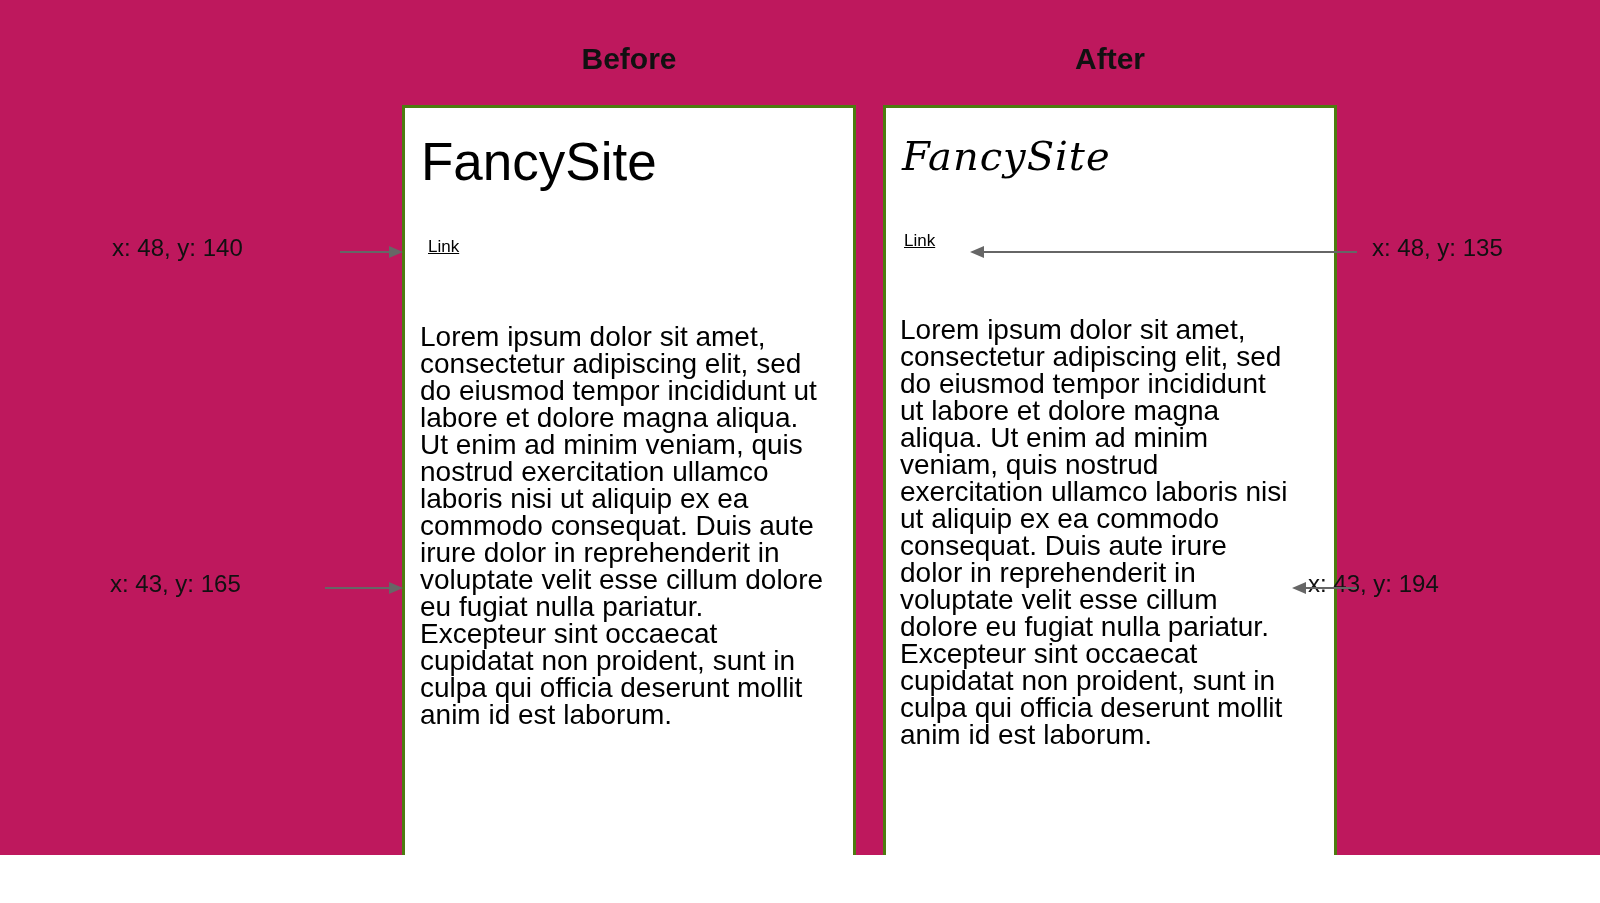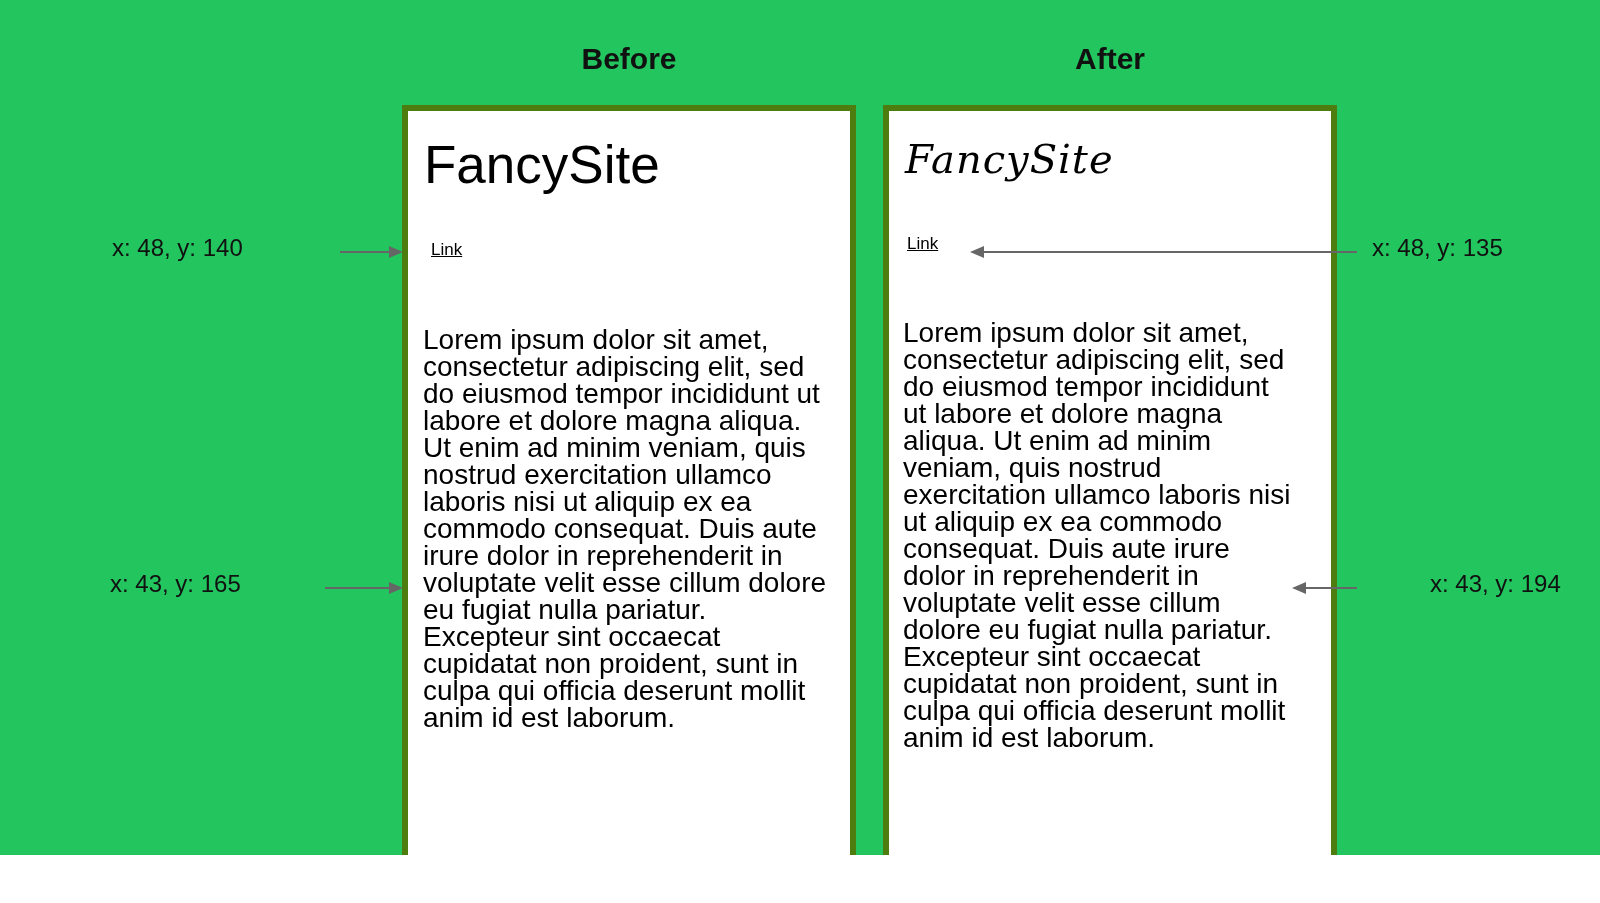--- a/index.html
+++ b/index.html
@@ -1,37 +1,37 @@
 <!DOCTYPE html>
 <html><head>
 <meta charset="utf-8">
 <style>
   html,body{margin:0;padding:0;background:#ffffff;}
   .canvas{
     position:relative;
     width:1600px;height:855px;
-    background:#22c55e;
+    background:#be185d;
     font-family:"Liberation Sans", sans-serif;
     color:#000000;
     overflow:hidden;
   }
   .panel-header{
     position:absolute;
     top:42px;
     text-align:center;
     font-size:30px;
     font-weight:bold;
     color:#111111;
   }
   .panel{
     position:absolute;
     top:105px;
     width:454px;height:756px;
     box-sizing:border-box;
-    border:6px solid #4d7c0f;
+    border:3px solid #4d7c0f;
     background:#ffffff;
   }
   .logo{
     position:absolute;
     font-size:53px;
     line-height:1.05;
     font-weight:400;
     color:#000000;
     white-space:nowrap;
   }
@@ -121,21 +121,21 @@
     <span class="shaft"></span>
     <span class="head-right"></span>
   </div>
 
   <div class="coord-label" style="left:1372px;top:234px;">x: 48, y: 135</div>
   <div class="arrow" style="left:970px;top:245px;width:387px;">
     <span class="head-left"></span>
     <span class="shaft"></span>
   </div>
 
-  <div class="coord-label" style="left:1430px;top:570px;text-align:center;">x: 43, y: 194</div>
+  <div class="coord-label" style="left:1308px;top:570px;text-align:center;">x: 43, y: 194</div>
   <div class="arrow" style="left:1292px;top:581px;width:65px;">
     <span class="head-left"></span>
     <span class="shaft"></span>
   </div>
 
   <div class="stray-mark"></div>
 
 </div>
 
 </body></html>

